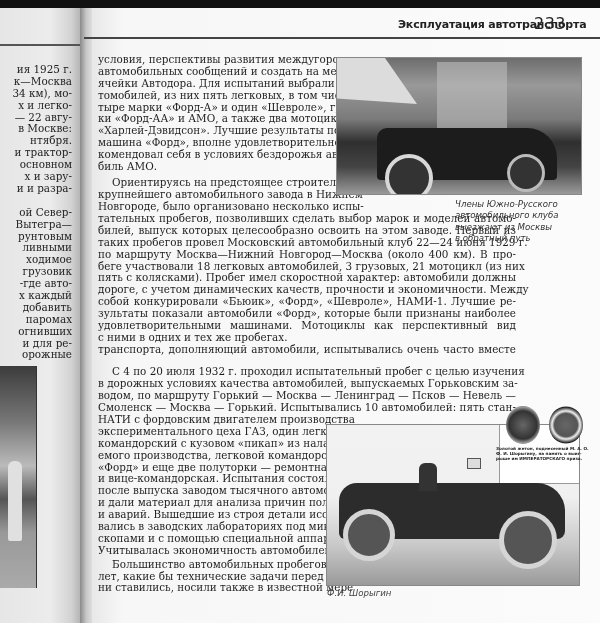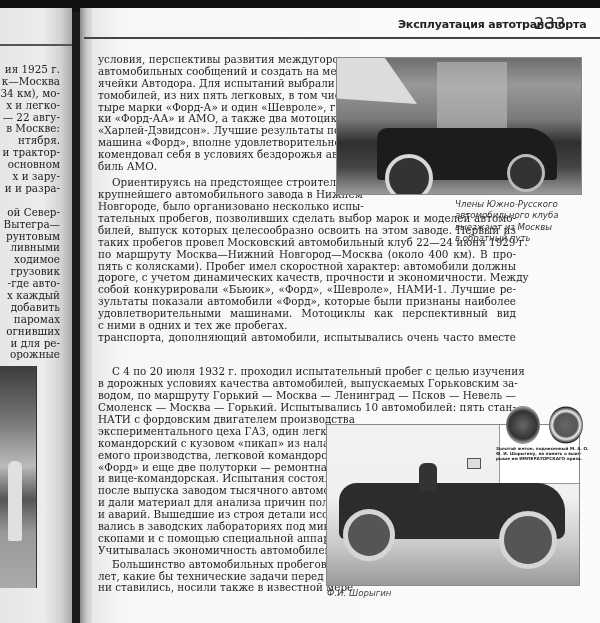--- a/index.html
+++ b/index.html
@@ -1,18 +1,18 @@
 <!DOCTYPE html>
 <html><head>
 <meta charset="utf-8">
 <style>
   html, body { margin:0; padding:0; }
   body { width:600px; height:623px; overflow:hidden; background:#1a1a1a; position:relative; font-family:"DejaVu Serif", serif; }
   .topbar { position:absolute; left:0; top:0; width:600px; height:12px; background:#111; }
-  .left-page { position:absolute; left:0; top:8px; width:72px; height:615px;
+  .left-page { position:absolute; left:0; top:8px; width:84px; height:615px;
     background:linear-gradient(90deg,#e6e6e6 0%,#ececec 60%,#d2d2d2 85%,#a8a8a8 100%); overflow:hidden; }
   .left-rule { position:absolute; left:0; top:36px; width:84px; height:2px; background:#555; }
   .left-text { position:absolute; right:12px; top:56px; width:90px; font-size:10.4px; line-height:11.9px; color:#222; text-align:right; white-space:nowrap; }
   .left-text div { height:11.9px; }
   .left-gap { height:12px !important; }
   .left-photo { position:absolute; left:0; top:358px; width:36px; height:222px;
     background:linear-gradient(180deg,#3c3c3c 0%,#777 25%,#bbb 45%,#555 60%,#999 75%,#aaa 100%); border-right:1px solid #333; }
   .left-photo .fig { position:absolute; left:8px; top:95px; width:14px; height:80px; background:#e0e0e0; border-radius:6px 6px 2px 2px; }
   .gutter { position:absolute; left:80px; top:8px; width:16px; height:615px;
     background:linear-gradient(90deg,#8a8a8a 0%,#c8c8c8 40%,#ededed 100%); }
@@ -111,20 +111,21 @@
   <div class="line indent">Ориентируясь на предстоящее строительство</div>
   <div class="line">крупнейшего автомобильного завода в Нижнем</div>
   <div class="line">Новгороде, было организовано несколько испы-</div>
 </div>
 
 <div class="wide-col" style="top:213px">
   <div class="line">тательных пробегов, позволивших сделать выбор марок и моделей автомо-</div>
   <div class="line">билей, выпуск которых целесообразно освоить на этом заводе. Первый из</div>
   <div class="line">таких пробегов провел Московский автомобильный клуб 22—24 июня 1929 г.</div>
   <div class="line">по маршруту Москва—Нижний Новгород—Москва (около 400 км). В про-</div>
+  <div class="line">беге участвовали 18 легковых автомобилей, 3 грузовых, 21 мотоцикл (из них</div>
   <div class="line">пять с колясками). Пробег имел скоростной характер: автомобили должны</div>
   <div class="line">дороге, с учетом динамических качеств, прочности и экономичности. Между</div>
   <div class="line">собой конкурировали «Бьюик», «Форд», «Шевроле», НАМИ-1. Лучшие ре-</div>
   <div class="line">зультаты показали автомобили «Форд», которые были признаны наиболее</div>
   <div class="line">удовлетворительными машинами. Мотоциклы как перспективный вид</div>
   <div class="line last">с ними в одних и тех же пробегах.</div>
   <div class="line">транспорта, дополняющий автомобили, испытывались очень часто вместе</div>
 </div>
 
 <div class="wide-col" style="top:366px">

